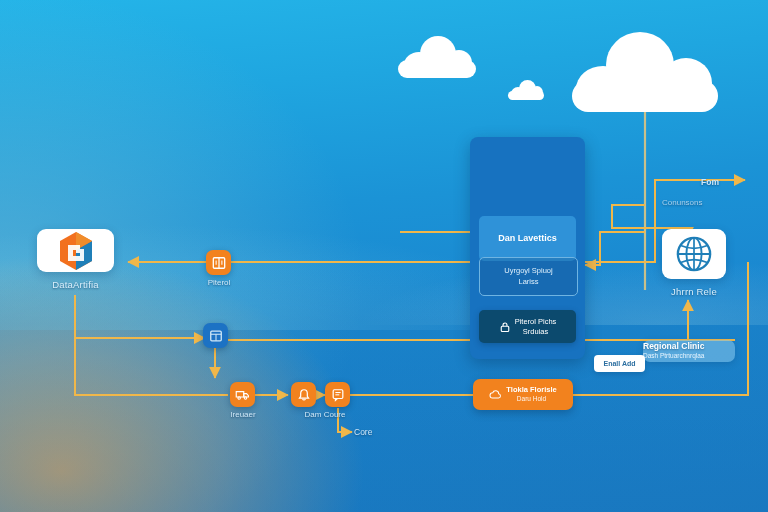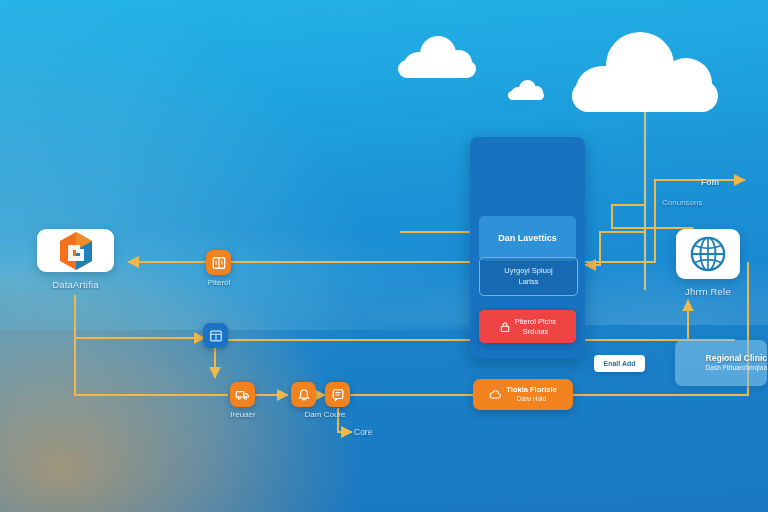--- a/index.html
+++ b/index.html
@@ -69,40 +69,40 @@
     color:#fff;font-size:10.5px;font-weight:bold;letter-spacing:.3px;
     text-shadow:0 1px 2px rgba(120,55,0,.5);
   }
   .prow{
     position:absolute;left:9px;width:97px;border-radius:5px;
     display:flex;flex-direction:column;align-items:center;justify-content:center;
     text-align:center;color:#dff0fc;font-size:7.5px;line-height:1.35;
   }
   .prow.outline{border:1px solid #6fb4e2;background:rgba(22,92,152,.35);}
   .prow.solid{background:#2f92d8;color:#fff;font-size:9px;font-weight:bold;border:none;}
-  .prow.cta{background:#ef4444;color:#fff;flex-direction:row;gap:4px;box-shadow:0 2px 6px rgba(0,35,70,.28);}
+  .prow.cta{background:#0c4a6e;color:#fff;flex-direction:row;gap:4px;box-shadow:0 2px 6px rgba(0,35,70,.28);}
   .prow.cta .ctatext{display:flex;flex-direction:column;align-items:center;line-height:1.3;}
 
   
   #cloudpill{
     position:absolute;left:473px;top:379px;width:100px;height:31px;
     background:#f2821e;border-radius:7px;
     display:flex;align-items:center;justify-content:center;gap:4px;
     box-shadow:0 3px 8px rgba(0,35,70,.3);
     color:#fff;
   }
   #cloudpill .t{display:flex;flex-direction:column;align-items:center;line-height:1.3;}
   #cloudpill .t1{font-size:7.5px;font-weight:bold;}
   #cloudpill .t2{font-size:6.5px;opacity:.92;}
 
   
   #infocard{
-    position:absolute;left:675px;top:340px;width:92px;height:46px;
+    position:absolute;left:643px;top:340px;width:92px;height:22px;
     background:rgba(126,193,231,.60);border-radius:7px;
-    display:flex;flex-direction:column;align-items:flex-end;justify-content:center;
+    display:flex;flex-direction:column;align-items:flex-start;justify-content:center;
     color:#ffffff;text-align:center;line-height:1.35;
     box-shadow:0 2px 7px rgba(0,40,80,.18);
   }
   #infocard .t1{font-size:8.5px;font-weight:bold;text-shadow:0 1px 2px rgba(0,50,90,.45);}
   #infocard .t2{font-size:6.5px;color:#e8f5ff;}
   #pillbtn{
     position:absolute;left:594px;top:355px;width:51px;height:17px;
     background:#fff;border-radius:4px;
     display:flex;align-items:center;justify-content:center;
     color:#2b6ea0;font-size:7px;font-weight:bold;
@@ -195,21 +195,21 @@
       <svg width="36" height="40" viewBox="0 0 36 40">
         <path d="M18,1 L34,10 L34,30 L18,39 L2,30 L2,10 Z" fill="#f2701e"></path>
         <path d="M18,39 L34,30 L34,10 L18,19 Z" fill="#1f7fb8"></path>
         <path d="M18,19 L34,10 L18,1 Z" fill="#f08c2a"></path>
         <path d="M10,14 L22,14 L22,19 L15,19 L15,25 L22,25 L22,22 L18,22 L18,18 L26,18 L26,30 L10,30 Z" fill="#ffffff" opacity="0.92"></path>
       </svg>
     </div>
     <div class="nodelabel">DataArtifia</div>
   </div>
 
-  <div class="node" style="left:653px;top:229px;padding-left:23px;">
+  <div class="node" style="left:639px;top:229px;padding-left:23px;">
     <div class="card" style="width:64px;height:50px;">
       <svg width="38" height="38" viewBox="0 0 40 40">
         <circle cx="20" cy="20" r="17" fill="none" stroke="#1f7fb8" stroke-width="2.4"></circle>
         <ellipse cx="20" cy="20" rx="8" ry="17" fill="none" stroke="#1f7fb8" stroke-width="2"></ellipse>
         <line x1="3" y1="20" x2="37" y2="20" stroke="#1f7fb8" stroke-width="2"></line>
         <path d="M6,11 Q20,17 34,11" fill="none" stroke="#1f7fb8" stroke-width="1.8"></path>
         <path d="M6,29 Q20,23 34,29" fill="none" stroke="#1f7fb8" stroke-width="1.8"></path>
         <line x1="20" y1="3" x2="20" y2="37" stroke="#1f7fb8" stroke-width="1.8"></line>
       </svg>
     </div>

